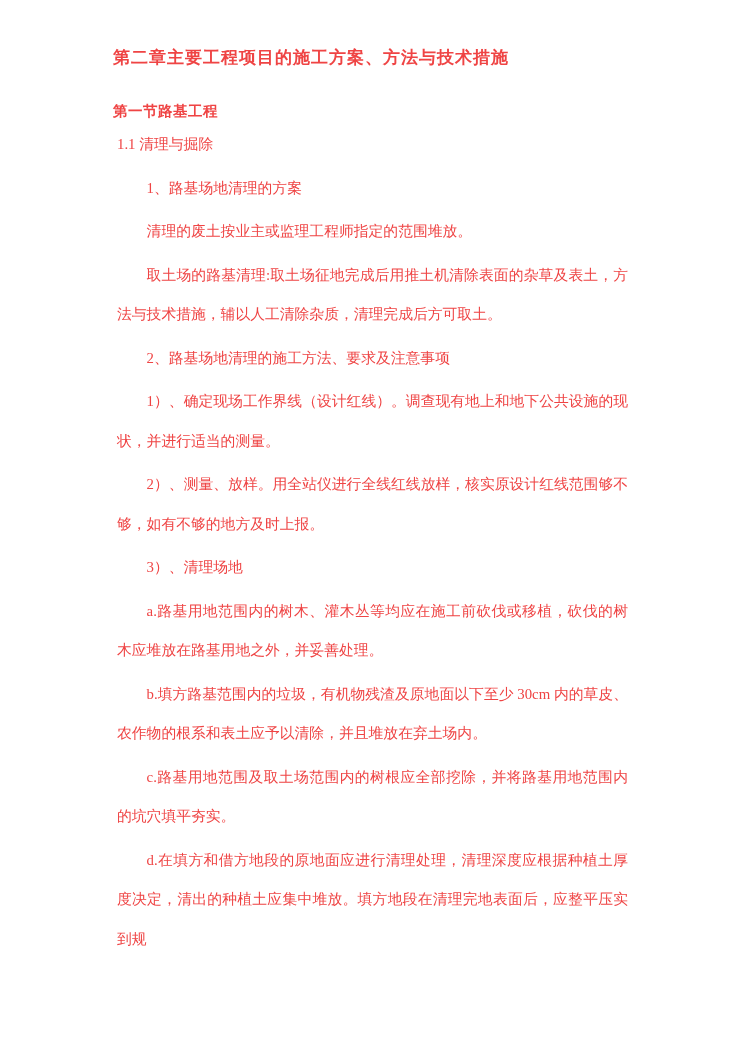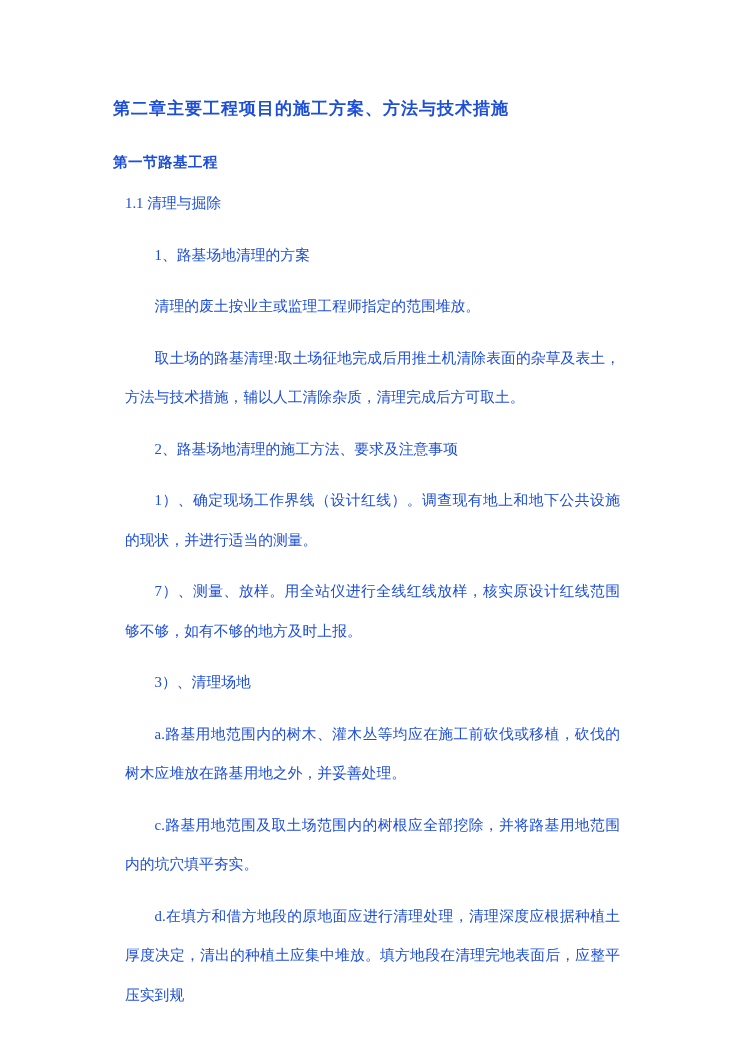--- a/index.html
+++ b/index.html
@@ -6,44 +6,44 @@
     margin: 0;
     padding: 0;
     background: #ffffff;
   }
   .page {
     position: relative;
     width: 744px;
     height: 1052px;
     background: #ffffff;
     box-sizing: border-box;
-    padding: 97px 112px 0 113px;
+    padding: 46px 112px 0 113px;
     font-family: "Liberation Serif", "DejaVu Serif", serif;
-    color: #1d4ed8;
+    color: #ef4444;
     overflow: hidden;
   }
   .chapter-title {
     margin: 0;
     font-size: 17px;
     font-weight: bold;
     line-height: 24px;
     letter-spacing: 1px;
   }
   .section-title {
     margin: 32px 0 0 0;
     font-size: 14.5px;
     font-weight: bold;
     line-height: 19px;
     letter-spacing: 0.5px;
   }
   .doc-body {
     margin-top: 2px;
   }
   .doc-body p {
-    margin: 12px;
+    margin: 4px;
     font-size: 14.8px;
     line-height: 39.5px;
     text-align: justify;
     text-indent: 2em;
     letter-spacing: 0;
   }
   .doc-body p.no-indent {
     text-indent: 0;
   }
 </style>
@@ -56,19 +56,20 @@
   <h2 class="section-title">第一节路基工程</h2>
 
   <div class="doc-body">
     <p class="no-indent">1.1 清理与掘除</p>
 
     <p>1、路基场地清理的方案</p>
     <p>清理的废土按业主或监理工程师指定的范围堆放。</p>
     <p>取土场的路基清理:取土场征地完成后用推土机清除表面的杂草及表土，方法与技术措施，辅以人工清除杂质，清理完成后方可取土。</p>
     <p>2、路基场地清理的施工方法、要求及注意事项</p>
     <p>1）、确定现场工作界线（设计红线）。调查现有地上和地下公共设施的现状，并进行适当的测量。</p>
-    <p>7）、测量、放样。用全站仪进行全线红线放样，核实原设计红线范围够不够，如有不够的地方及时上报。</p>
+    <p>2）、测量、放样。用全站仪进行全线红线放样，核实原设计红线范围够不够，如有不够的地方及时上报。</p>
     <p>3）、清理场地</p>
     <p>a.路基用地范围内的树木、灌木丛等均应在施工前砍伐或移植，砍伐的树木应堆放在路基用地之外，并妥善处理。</p>
+    <p>b.填方路基范围内的垃圾，有机物残渣及原地面以下至少 30cm 内的草皮、农作物的根系和表土应予以清除，并且堆放在弃土场内。</p>
     <p>c.路基用地范围及取土场范围内的树根应全部挖除，并将路基用地范围内的坑穴填平夯实。</p>
     <p>d.在填方和借方地段的原地面应进行清理处理，清理深度应根据种植土厚度决定，清出的种植土应集中堆放。填方地段在清理完地表面后，应整平压实到规</p>
   </div>
 </div>
 
 </body></html>

